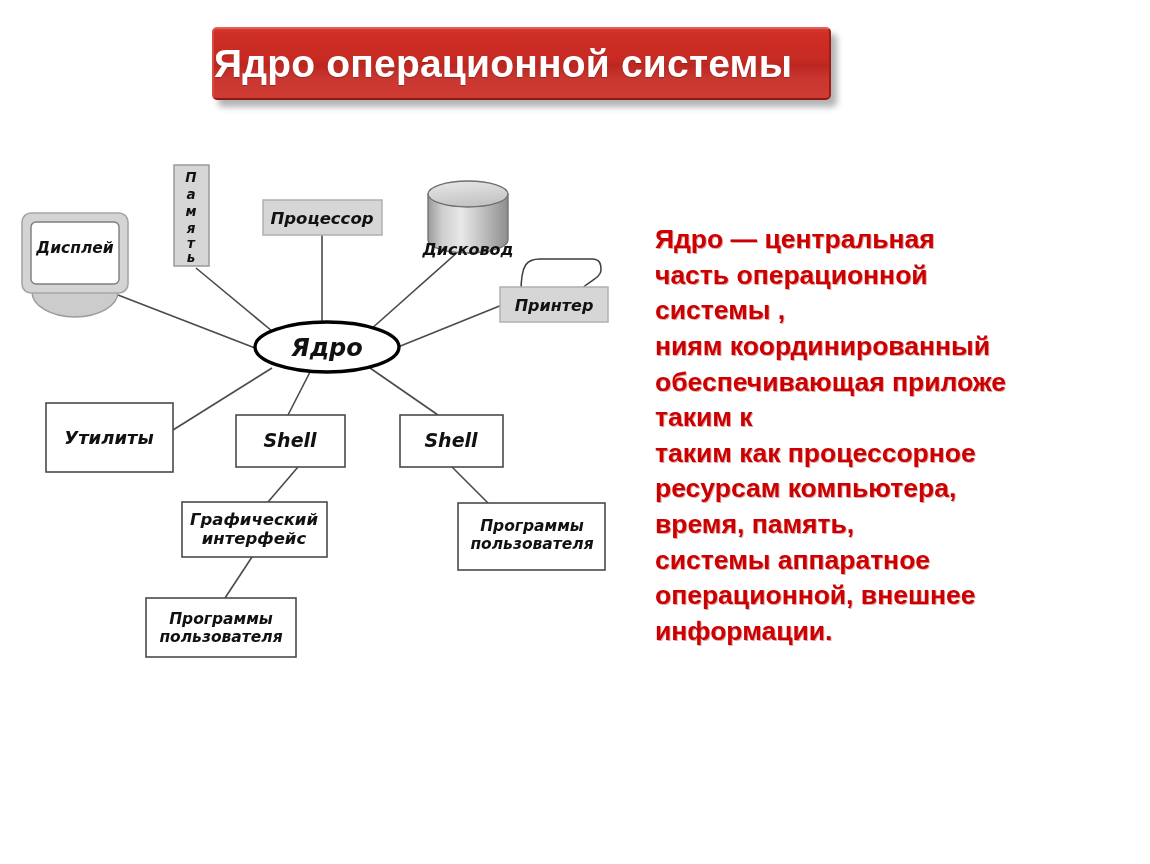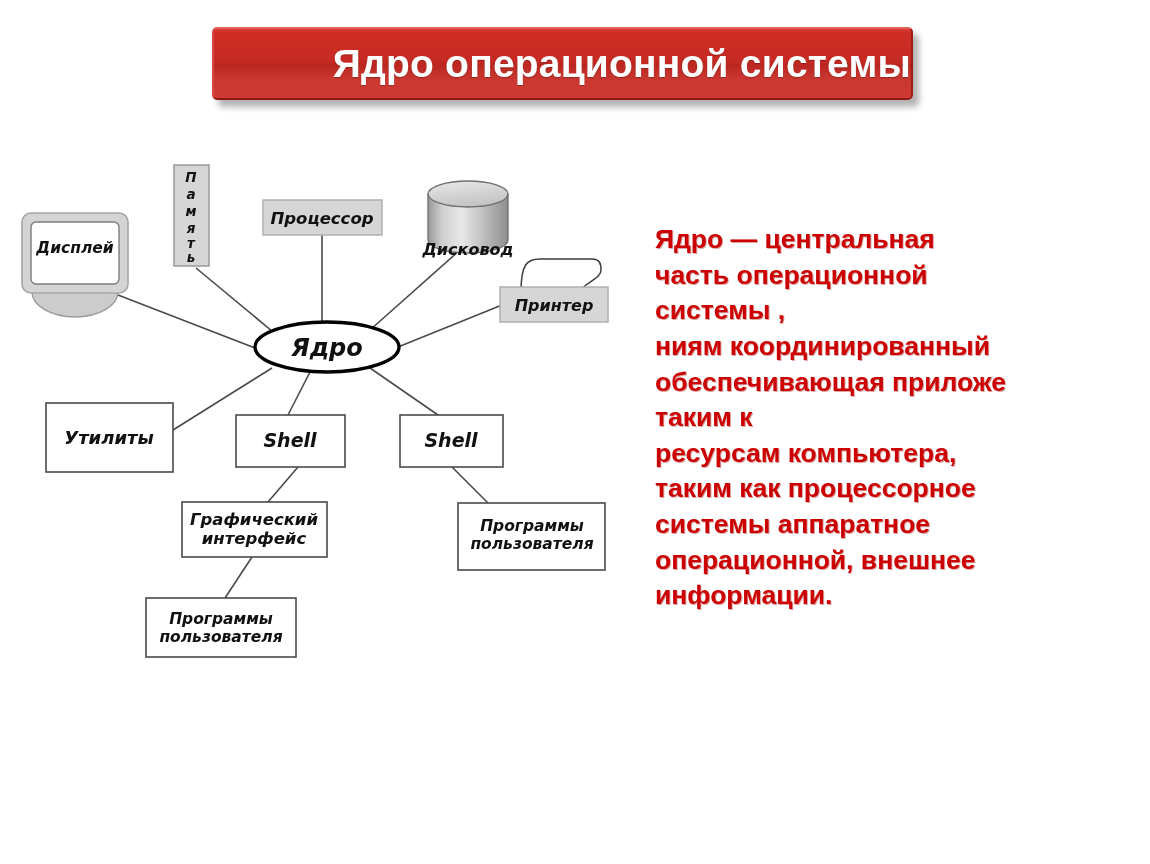--- a/index.html
+++ b/index.html
@@ -13,39 +13,39 @@
     position: relative;
     overflow: hidden;
     font-family: "Liberation Sans", sans-serif;
   }
 
   
   #title-banner {
     position: absolute;
     left: 212px;
     top: 27px;
-    width: 701px;
+    width: 619px;
     height: 73px;
     border-radius: 5px;
     background: linear-gradient(to bottom,
         #d9392f 0%,
         #cf2e26 6%,
         #c62a22 45%,
         #bb2720 52%,
         #c93730 72%,
         #cf3b33 100%);
     box-shadow: 6px 7px 6px rgba(0,0,0,0.30);
     border-top: 2px solid #e16058;
     border-left: 2px solid #d64a42;
     border-right: 2px solid #9d1d17;
     border-bottom: 2px solid #8e1912;
     box-sizing: border-box;
     display: flex;
     align-items: center;
-    justify-content: flex-end;
+    justify-content: flex-start;
   }
   #title-banner-text {
     color: #ffffff;
     font-size: 39px;
     font-weight: bold;
     letter-spacing: 0.2px;
     white-space: nowrap;
     text-shadow: 0 1px 1px rgba(0,0,0,0.25);
   }
 
@@ -203,18 +203,19 @@
   </svg>
 </div>
 
 <div id="body-text">
   <span class="ln">Ядро — центральная</span>
   <span class="ln">часть операционной</span>
   <span class="ln">системы ,</span>
   <span class="ln">ниям координированный</span>
   <span class="ln">обеспечивающая приложе</span>
   <span class="ln">таким к</span>
+  <span class="ln">таким как процессорное</span>
   <span class="ln">ресурсам компьютера,</span>
-  <span class="ln">таким как процессорное</span>
+  <span class="ln">время, память,</span>
   <span class="ln">системы аппаратное</span>
   <span class="ln">операционной, внешнее</span>
   <span class="ln">информации.</span>
 </div>
 
 </body></html>

